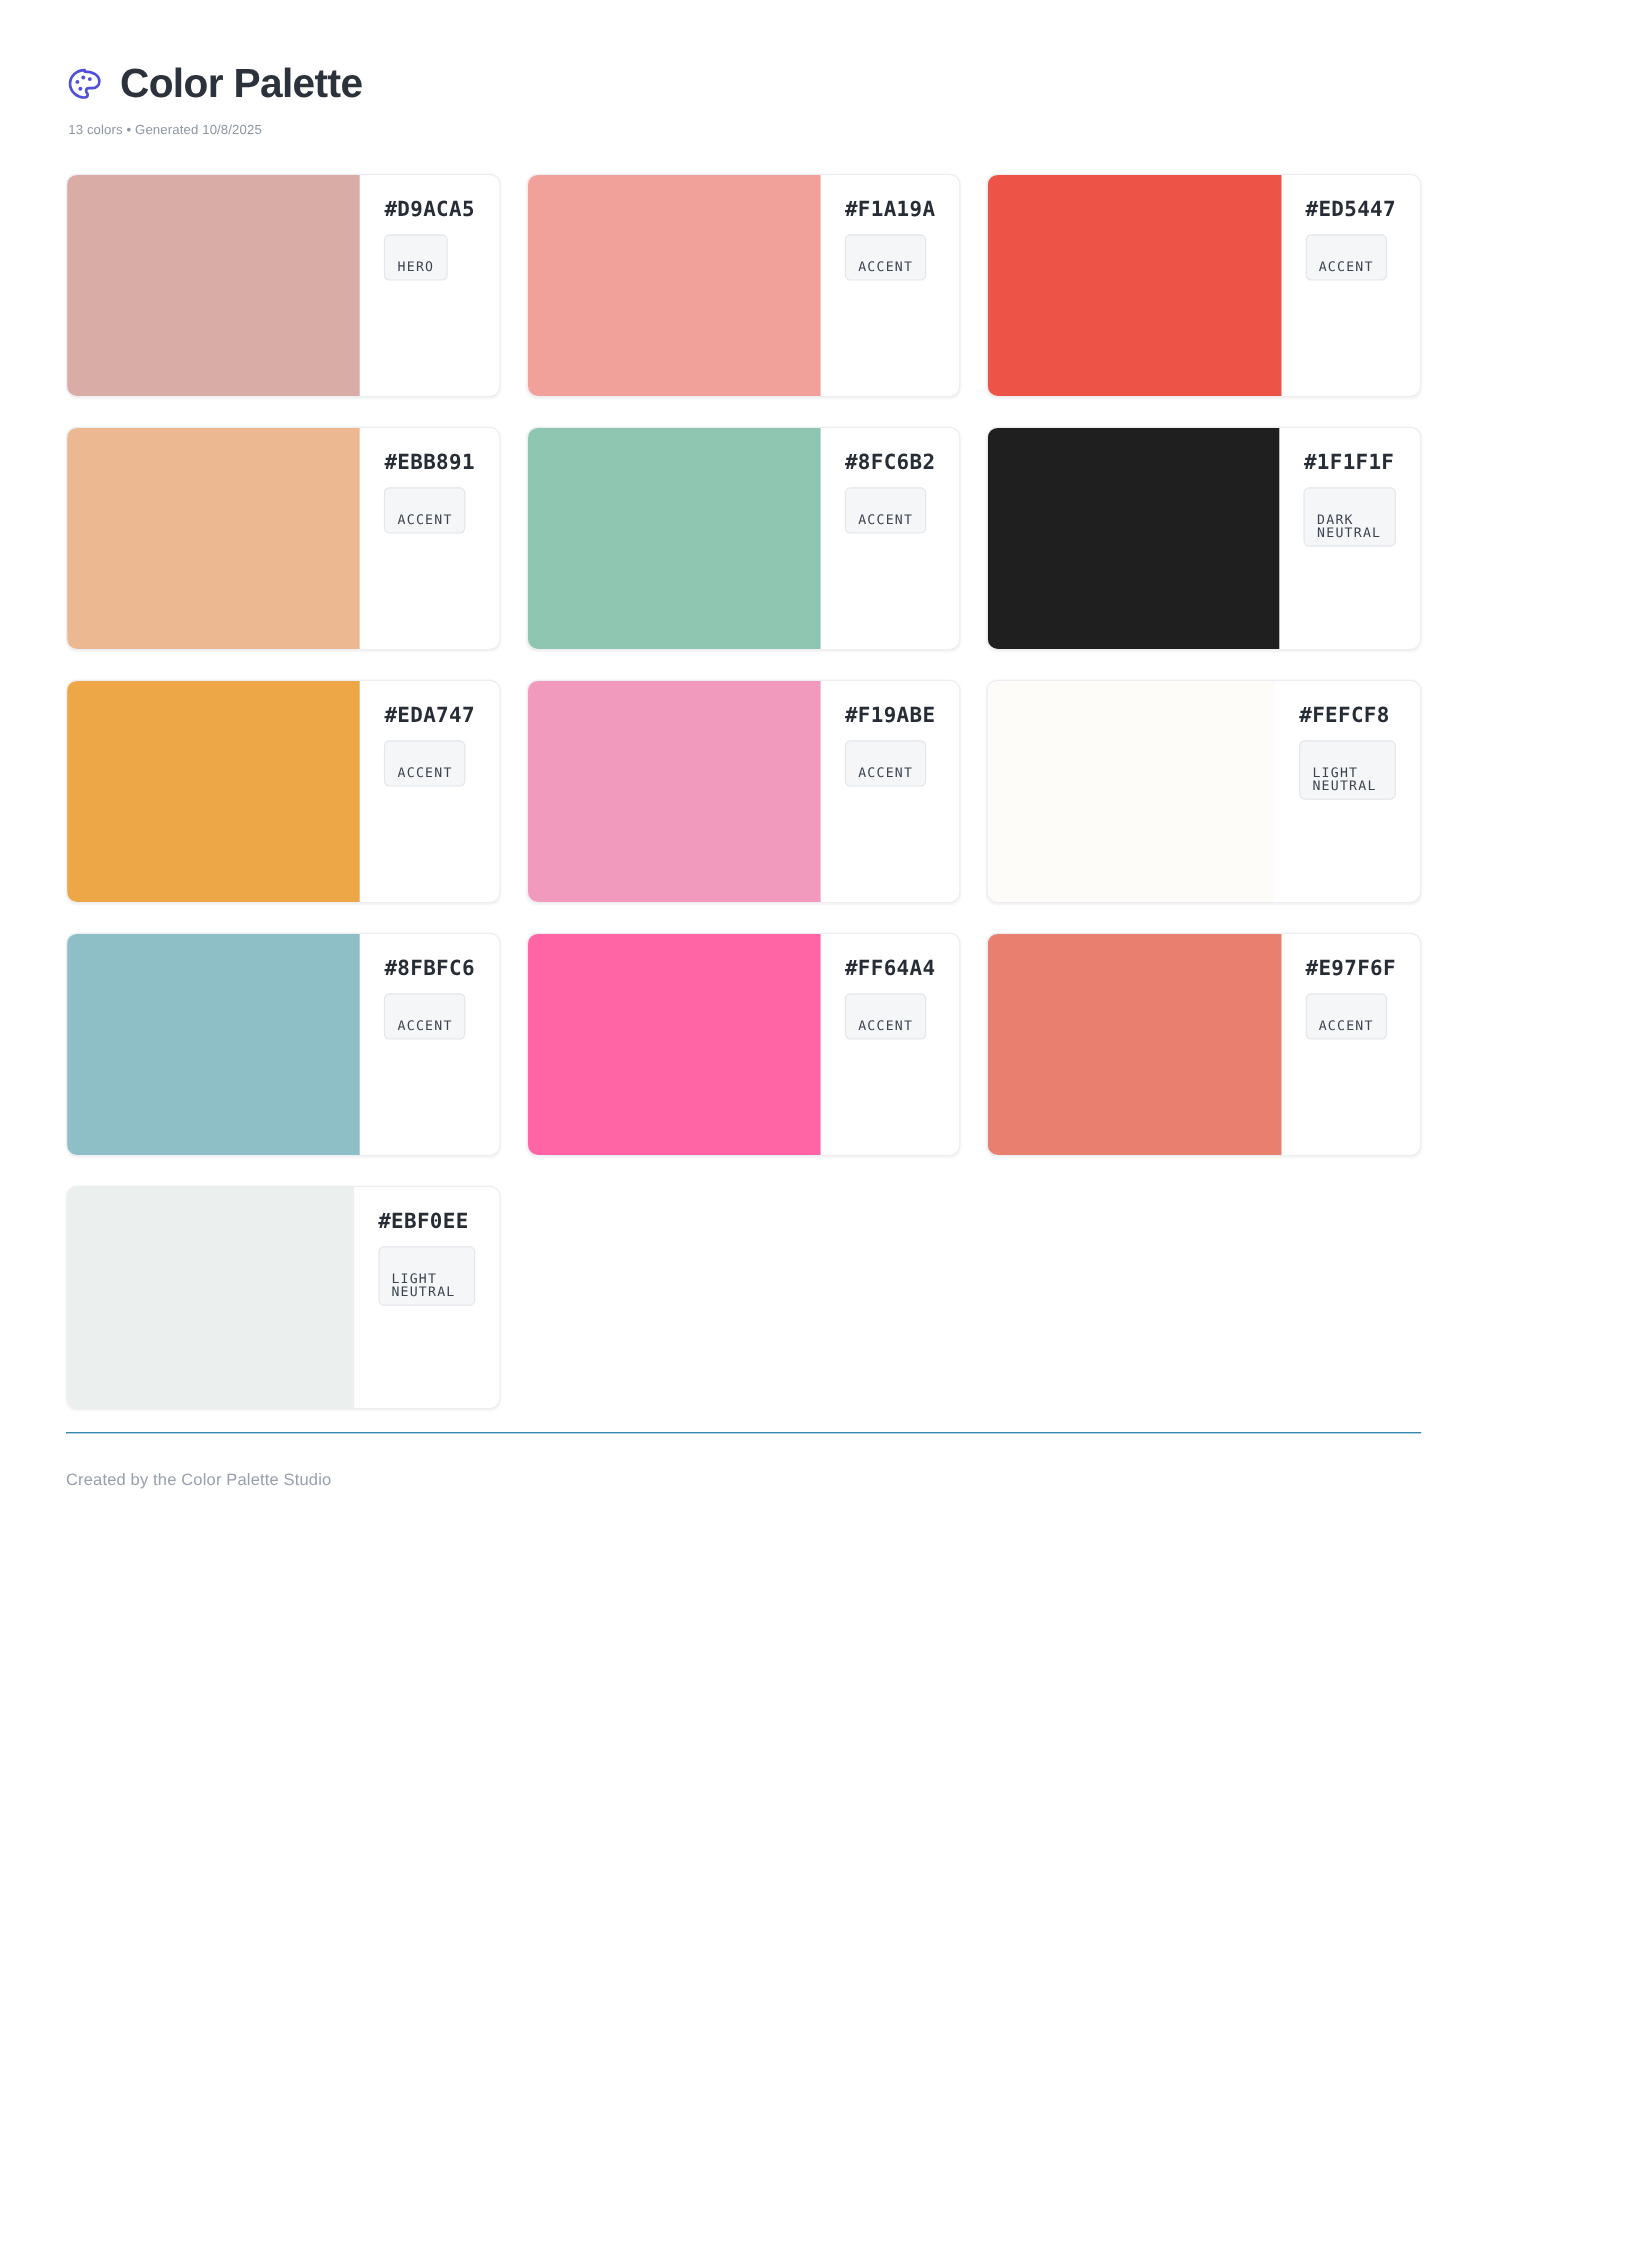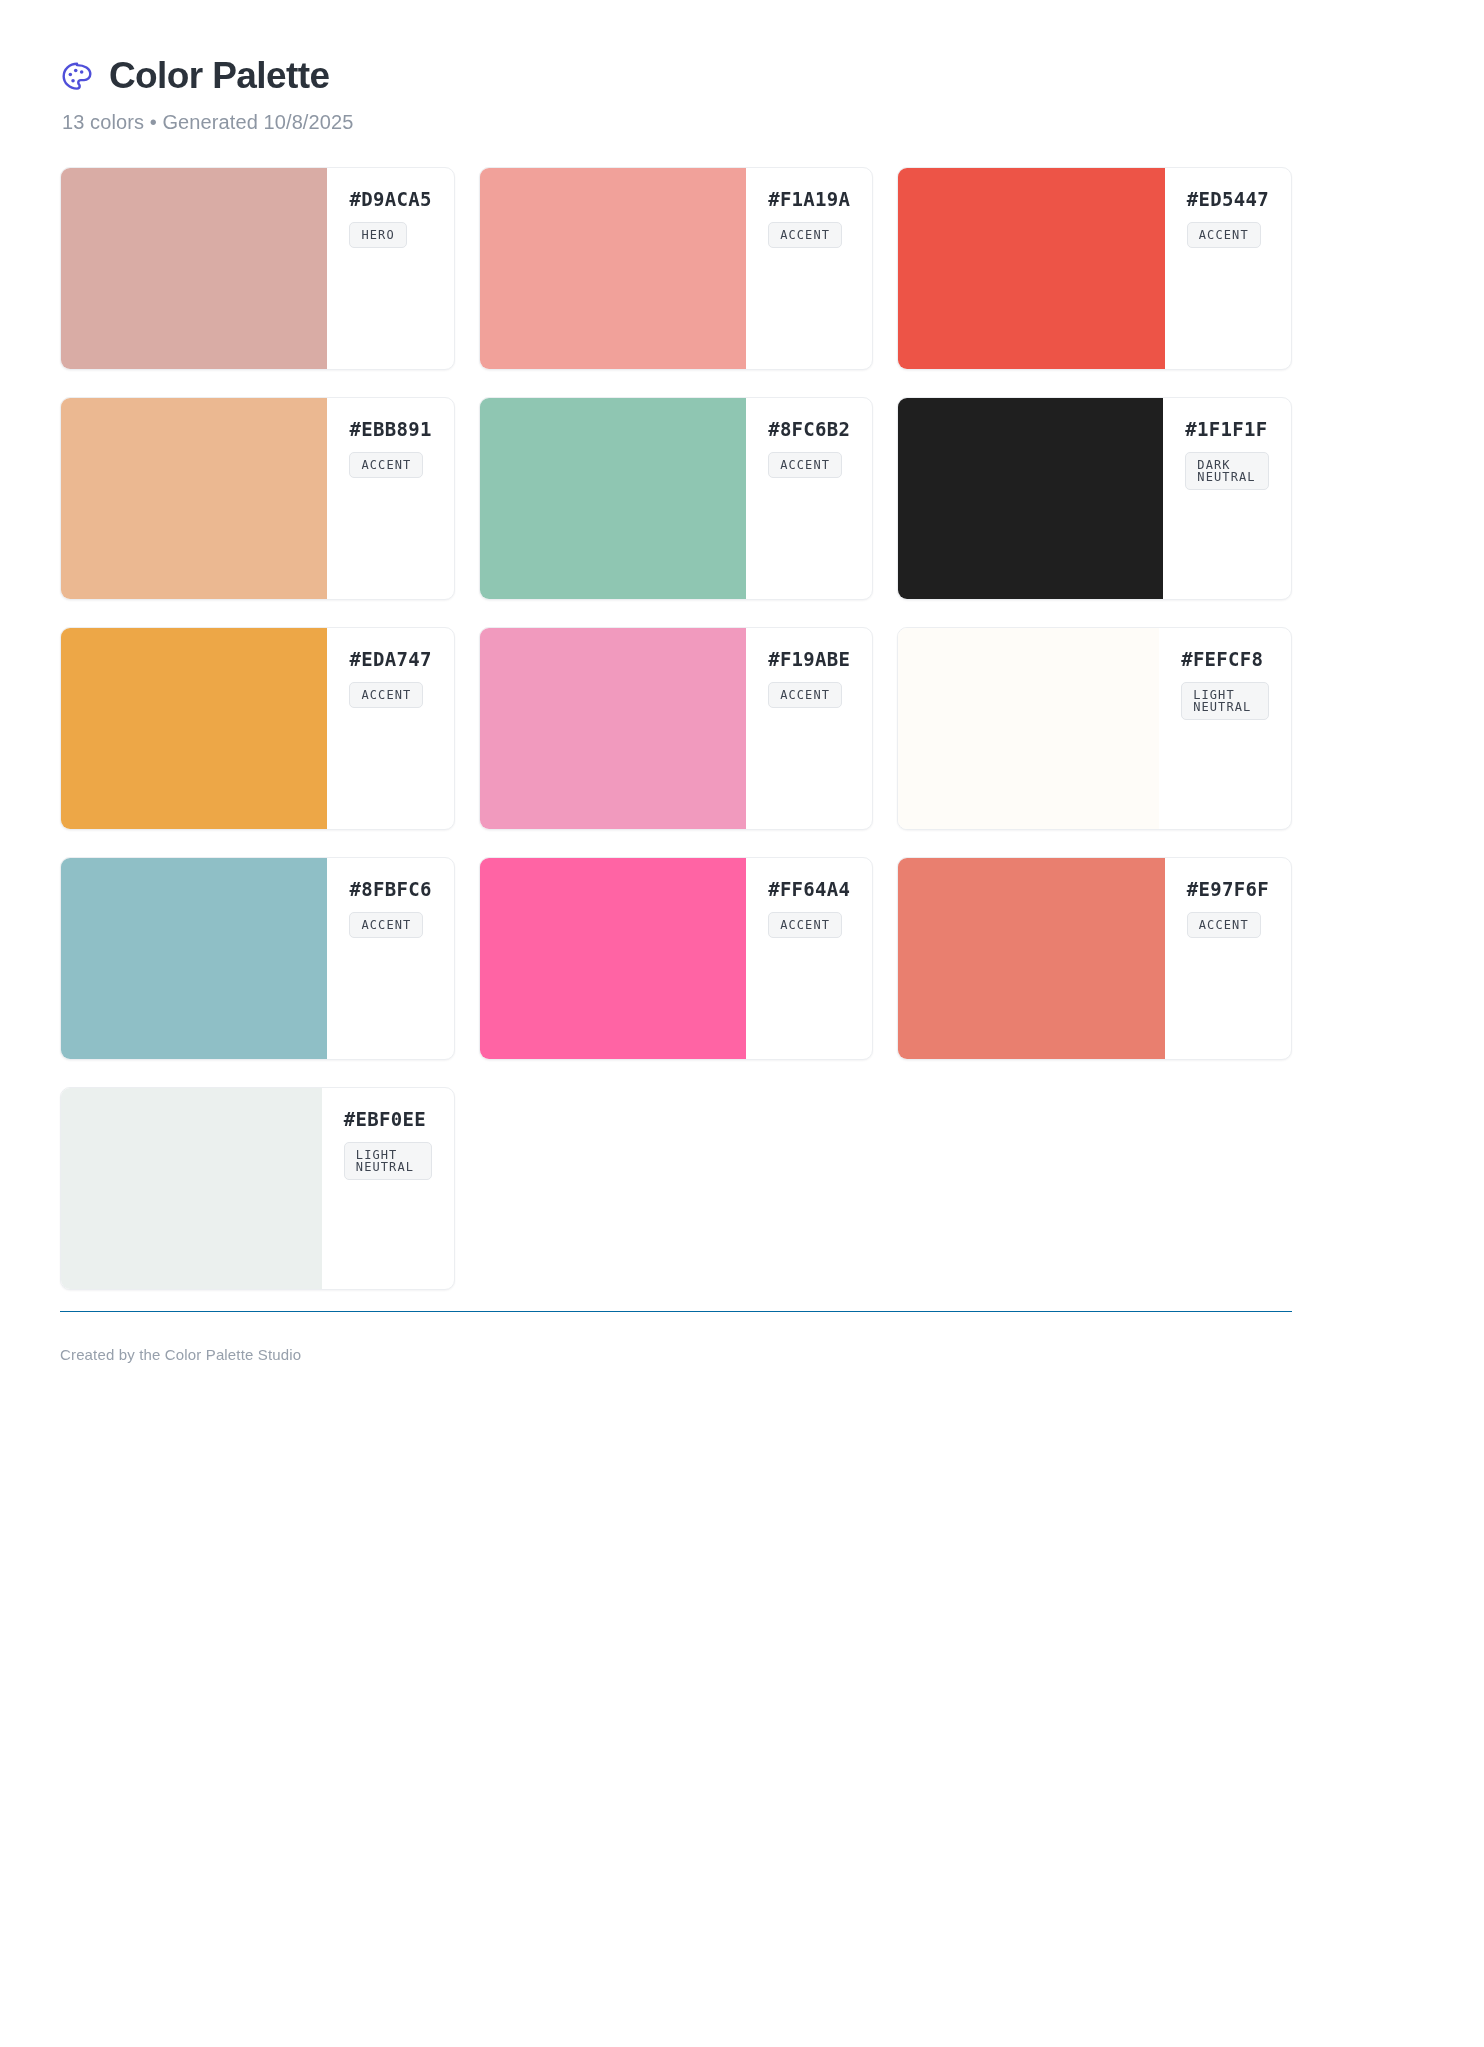--- a/index.html
+++ b/index.html
@@ -36,21 +36,21 @@
     font-size: 37px;
     line-height: 1.1;
     font-weight: bold;
     color: #2b323b;
     letter-spacing: -0.6px;
     margin: 0;
     font-family: "Liberation Sans", sans-serif;
   }
   .subtitle {
     margin: 14px 0 0 2px;
-    font-size: 20px;
+    font-size: 12px;
     color: #8d96a3;
     letter-spacing: 0.1px;
   }
 
   
   .grid {
     margin-top: 33px;
     display: grid;
     grid-template-columns: repeat(3, 1fr);
     column-gap: 24px;
@@ -77,21 +77,21 @@
     font-family: "DejaVu Sans Mono", "Liberation Mono", monospace;
     font-size: 19px;
     font-weight: bold;
     color: #272d36;
     letter-spacing: 0.3px;
     line-height: 1.1;
   }
   .swatch-role {
     display: inline-block;
     margin-top: 12px;
-    padding: 6px 11px 6px 11px;
+    padding: 22px 11px 6px 11px;
     border: 1px solid #e2e5e9;
     border-radius: 5px;
     background: #f5f6f7;
     font-family: "DejaVu Sans Mono", "Liberation Mono", monospace;
     font-size: 12px;
     color: #3d4450;
     letter-spacing: 1.1px;
     line-height: 1;
   }
 

